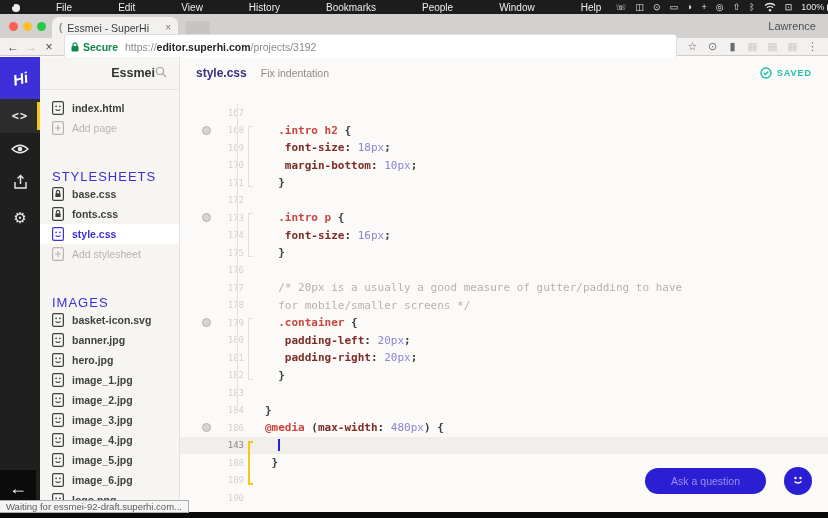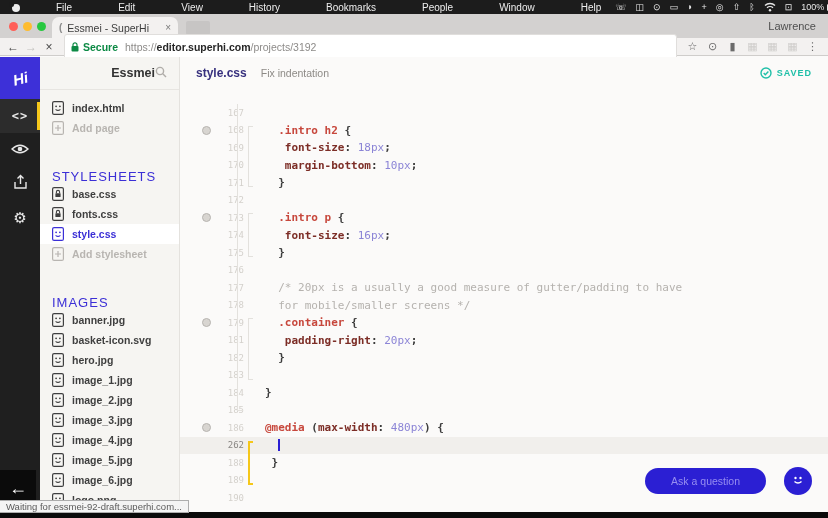--- a/index.html
+++ b/index.html
@@ -54,21 +54,21 @@
   .gear-glyph { font-size:15px; }
 
   
   .sidebar { position:absolute; left:40px; top:0; width:140px; height:454px; background:#f6f5f2; border-right:1px solid #e4e2de; overflow:hidden; }
   .sb-header { height:33px; border-bottom:1px solid #e7e5e1; display:flex; align-items:center; padding:0 12px; }
   .sb-title { font-size:12.5px; font-weight:bold; color:#333; flex:1;text-align:right; }
   .sb-body { padding-top:8px; }
   .sb-section-title { font-size:13px; font-weight:normal; letter-spacing:1px; color:#3b2fd6; padding:0 12px; height:16px; margin-top:30px; display:flex; align-items:center; }
   .sb-item { height:20px; display:flex; align-items:center; padding:0 12px; font-size:10.5px; color:#3f3f3f; font-weight:bold; cursor:default; }
   .sb-item .fi { margin-right:8px; display:inline-flex; }
-  .sb-item.muted { color:#b8b5b1; font-weight:bold; }
+  .sb-item.muted { color:#b8b5b1; font-weight:normal; }
   .sb-item.active { background:#ffffff; color:#3b2fd6; }
 
   
   .editor { position:absolute; left:180px; top:0; width:648px; height:454px; }
   .ed-header { height:31px; display:flex; align-items:center; padding:0 16px; }
   .ed-filename { font-size:12px; font-weight:bold; color:#37307e; }
   .ed-action { font-size:10.5px; color:#8d8a86; margin-left:14px;text-align:center; }
   .ed-saved { margin-left:auto; display:flex; align-items:center; gap:5px; color:#1fbfa8; font-size:9px; font-weight:bold; letter-spacing:1px;padding-left:20px; }
 
   .code { position:absolute; left:0; top:47px; width:648px; height:423px; overflow:hidden; font-family:"DejaVu Sans Mono", monospace; font-size:11px; }
@@ -284,32 +284,32 @@
         <div class="sb-section-title">IMAGES</div>
         <div class="sb-item">
           <span class="fi">
             <svg width="12" height="14" viewBox="0 0 12 14">
               <rect x="0.6" y="0.6" width="10.8" height="12.8" rx="1.5" fill="none" stroke="#3f3f3f" stroke-width="1.2"></rect>
               <circle cx="4.1" cy="5.3" r="0.9" fill="#3f3f3f"></circle>
               <circle cx="7.9" cy="5.3" r="0.9" fill="#3f3f3f"></circle>
               <path d="M3.6 8.3 Q6 10.4 8.4 8.3" fill="none" stroke="#3f3f3f" stroke-width="1.1"></path>
             </svg>
           </span>
+          <span>basket-icon.svg</span>
+        </div>
+        <div class="sb-item">
+          <span class="fi">
+            <svg width="12" height="14" viewBox="0 0 12 14">
+              <rect x="0.6" y="0.6" width="10.8" height="12.8" rx="1.5" fill="none" stroke="#3f3f3f" stroke-width="1.2"></rect>
+              <circle cx="4.1" cy="5.3" r="0.9" fill="#3f3f3f"></circle>
+              <circle cx="7.9" cy="5.3" r="0.9" fill="#3f3f3f"></circle>
+              <path d="M3.6 8.3 Q6 10.4 8.4 8.3" fill="none" stroke="#3f3f3f" stroke-width="1.1"></path>
+            </svg>
+          </span>
           <span>banner.jpg</span>
-        </div>
-        <div class="sb-item">
-          <span class="fi">
-            <svg width="12" height="14" viewBox="0 0 12 14">
-              <rect x="0.6" y="0.6" width="10.8" height="12.8" rx="1.5" fill="none" stroke="#3f3f3f" stroke-width="1.2"></rect>
-              <circle cx="4.1" cy="5.3" r="0.9" fill="#3f3f3f"></circle>
-              <circle cx="7.9" cy="5.3" r="0.9" fill="#3f3f3f"></circle>
-              <path d="M3.6 8.3 Q6 10.4 8.4 8.3" fill="none" stroke="#3f3f3f" stroke-width="1.1"></path>
-            </svg>
-          </span>
-          <span>basket-icon.svg</span>
         </div>
         <div class="sb-item">
           <span class="fi">
             <svg width="12" height="14" viewBox="0 0 12 14">
               <rect x="0.6" y="0.6" width="10.8" height="12.8" rx="1.5" fill="none" stroke="#3f3f3f" stroke-width="1.2"></rect>
               <circle cx="4.1" cy="5.3" r="0.9" fill="#3f3f3f"></circle>
               <circle cx="7.9" cy="5.3" r="0.9" fill="#3f3f3f"></circle>
               <path d="M3.6 8.3 Q6 10.4 8.4 8.3" fill="none" stroke="#3f3f3f" stroke-width="1.1"></path>
             </svg>
           </span>
@@ -425,27 +425,27 @@
         <div class="code-line"><span class="fold-col"></span><span class="num-col">170</span><span class="code-text"><span class="tk-prop">   margin-bottom</span><span class="tk-punc">: </span><span class="tk-val">10px</span><span class="tk-punc">;</span></span></div>
         <div class="code-line"><span class="fold-col"></span><span class="num-col">171</span><span class="code-text"><span class="tk-punc">  }</span></span></div>
         <div class="code-line"><span class="fold-col"></span><span class="num-col">172</span><span class="code-text"></span></div>
         <div class="code-line"><span class="fold-col"><span class="fold-dot"></span></span><span class="num-col">173</span><span class="code-text"><span class="tk-sel">  .intro p</span><span class="tk-punc"> {</span></span></div>
         <div class="code-line"><span class="fold-col"></span><span class="num-col">174</span><span class="code-text"><span class="tk-prop">   font-size</span><span class="tk-punc">: </span><span class="tk-val">16px</span><span class="tk-punc">;</span></span></div>
         <div class="code-line"><span class="fold-col"></span><span class="num-col">175</span><span class="code-text"><span class="tk-punc">  }</span></span></div>
         <div class="code-line"><span class="fold-col"></span><span class="num-col">176</span><span class="code-text"></span></div>
         <div class="code-line"><span class="fold-col"></span><span class="num-col">177</span><span class="code-text"><span class="tk-com">  /* 20px is a usually a good measure of gutter/padding to have</span></span></div>
         <div class="code-line"><span class="fold-col"></span><span class="num-col">178</span><span class="code-text"><span class="tk-com">  for mobile/smaller screens */</span></span></div>
         <div class="code-line"><span class="fold-col"><span class="fold-dot"></span></span><span class="num-col">179</span><span class="code-text"><span class="tk-sel">  .container</span><span class="tk-punc"> {</span></span></div>
+        <div class="code-line"><span class="fold-col"></span><span class="num-col">180</span><span class="code-text"><span class="tk-prop">   padding-left</span><span class="tk-punc">: </span><span class="tk-val">20px</span><span class="tk-punc">;</span></span></div>
         <div class="code-line"><span class="fold-col"></span><span class="num-col">181</span><span class="code-text"><span class="tk-prop">   padding-right</span><span class="tk-punc">: </span><span class="tk-val">20px</span><span class="tk-punc">;</span></span></div>
         <div class="code-line"><span class="fold-col"></span><span class="num-col">182</span><span class="code-text"><span class="tk-punc">  }</span></span></div>
         <div class="code-line"><span class="fold-col"></span><span class="num-col">183</span><span class="code-text"></span></div>
         <div class="code-line"><span class="fold-col"></span><span class="num-col">184</span><span class="code-text"><span class="tk-punc">}</span></span></div>
-        <div class="code-line"><span class="fold-col"></span><span class="num-col">185</span><span class="code-text"></span></div>
         <div class="code-line"><span class="fold-col"><span class="fold-dot"></span></span><span class="num-col">186</span><span class="code-text"><span class="tk-sel">@media</span><span class="tk-punc"> (</span><span class="tk-prop">max-width</span><span class="tk-punc">: </span><span class="tk-val">480px</span><span class="tk-punc">) {</span></span></div>
-        <div class="code-line active"><span class="fold-col"></span><span class="num-col">262</span><span class="code-text"><span class="tk-com">  </span><span class="cursor"></span></span></div>
+        <div class="code-line active"><span class="fold-col"></span><span class="num-col">143</span><span class="code-text"><span class="tk-com">  </span><span class="cursor"></span></span></div>
         <div class="code-line"><span class="fold-col"></span><span class="num-col">188</span><span class="code-text"><span class="tk-punc"> }</span></span></div>
         <div class="code-line"><span class="fold-col"></span><span class="num-col">189</span><span class="code-text"></span></div>
         <div class="code-line"><span class="fold-col"></span><span class="num-col">190</span><span class="code-text"></span></div>
         <div class="guide" style="left: 57px; top: 0px; width: 6px; height: 306.5px; border-left: 1px solid rgb(227, 225, 221); border-bottom: 1px solid rgb(227, 225, 221);"></div>
         <div class="guide" style="left: 68px; top: 21.5px; width: 5px; height: 61.5px; border-left: 1px solid rgb(227, 225, 221); border-top: 1px solid rgb(227, 225, 221); border-bottom: 1px solid rgb(227, 225, 221);"></div>
         <div class="guide" style="left: 68px; top: 109px; width: 5px; height: 44px; border-left: 1px solid rgb(227, 225, 221); border-top: 1px solid rgb(227, 225, 221); border-bottom: 1px solid rgb(227, 225, 221);"></div>
         <div class="guide" style="left: 68px; top: 214px; width: 5px; height: 61.5px; border-left: 1px solid rgb(227, 225, 221); border-top: 1px solid rgb(227, 225, 221); border-bottom: 1px solid rgb(227, 225, 221);"></div>
         <div class="guide" style="left: 68px; top: 336.5px; width: 5px; height: 44px; border-left: 2px solid rgb(245, 199, 26); border-top: 2px solid rgb(245, 199, 26); border-bottom: 2px solid rgb(245, 199, 26);"></div>
       </div>
   </div>

